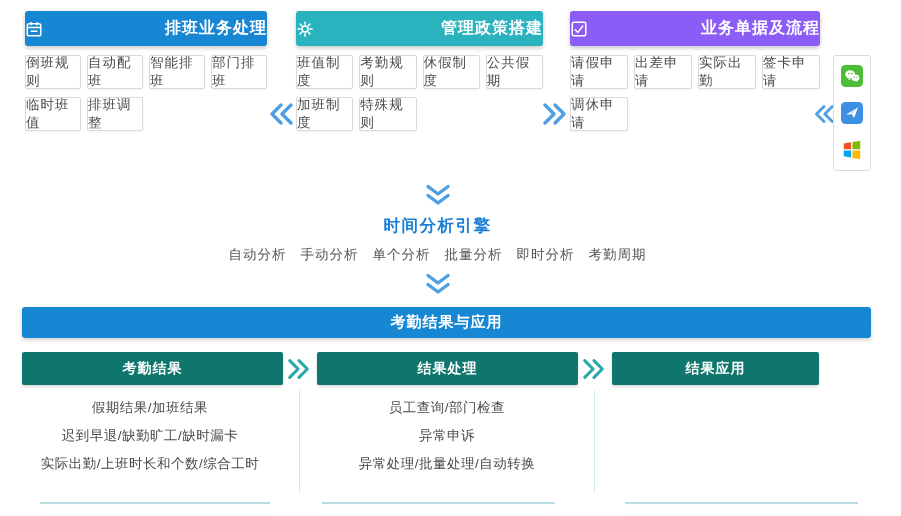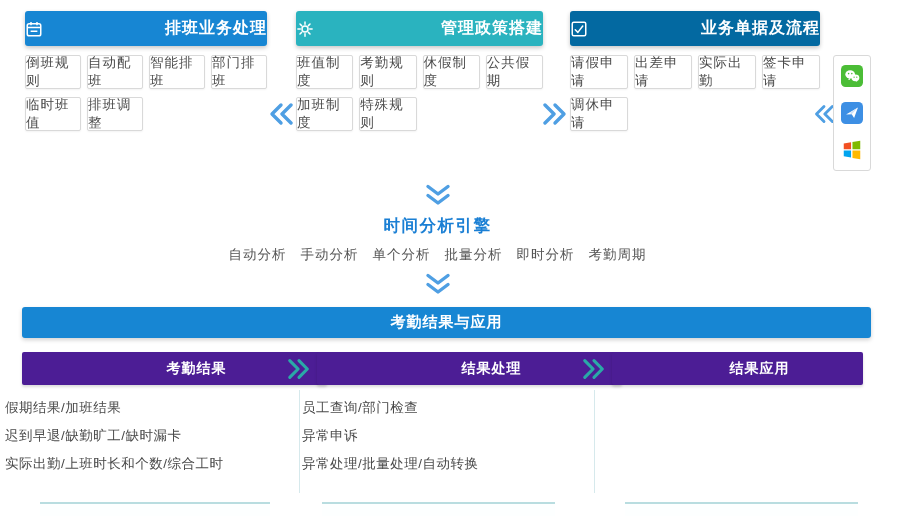--- a/index.html
+++ b/index.html
@@ -12,21 +12,21 @@
   #sec1{left:25px;width:242px;}
   #sec2{left:296px;width:247px;}
   #sec3{left:570px;width:250px;}
   .sec-header{
     height:35px;border-radius:3px;display:flex;align-items:center;justify-content:space-between;
     gap:9px;color:#fff;font-weight:bold;font-size:16px;letter-spacing:1px;
     box-shadow:0 2px 4px rgba(0,0,0,.22);
   }
   .hdr-blue{background:#1786d3;}
   .hdr-teal{background:#2ab3bf;}
-  .hdr-orange{background:#0369a1;}
+  .hdr-orange{background:#8b5cf6;}
   .hicon{display:flex;align-items:center;}
   .sec-grid{margin-top:9px;display:grid;grid-template-columns:1fr 1fr 1fr 1fr;gap:8px 6px;}
   .box{
     height:32px;border:1px solid #d9d9d9;border-radius:2px;background:#fff;
     display:flex;align-items:center;justify-content:center;
     font-size:13.5px;color:#4a4a4a;letter-spacing:1px;box-shadow:0 1px 2px rgba(0,0,0,.05);
   }
   .h-arrow{position:absolute;top:101px;width:24px;height:26px;}
   .icon-panel{
     position:absolute;left:833px;top:55px;width:38px;height:116px;
@@ -41,29 +41,29 @@
   .engine-title{margin-top:5px;font-size:16.5px;font-weight:bold;color:#1a7fd4;letter-spacing:1.5px;}
   .modes{margin-top:9px;display:flex;justify-content:center;gap:14px;font-size:13.5px;color:#555;letter-spacing:1px;}
   .mid .vchev2{margin-top:9px;}
   
   .banner{
     position:absolute;left:22px;top:307px;width:849px;height:31px;background:#1786d3;border-radius:3px;
     color:#fff;font-weight:bold;font-size:15px;letter-spacing:1px;
     display:flex;align-items:center;justify-content:center;box-shadow:0 2px 4px rgba(0,0,0,.18);
   }
   .rh{
-    position:absolute;top:352px;height:33px;background:#4c1d95;border-radius:2px;
+    position:absolute;top:352px;height:33px;background:#0f766e;border-radius:2px;
     color:#fff;font-weight:bold;font-size:14px;letter-spacing:1px;
-    display:flex;align-items:center;justify-content:center;box-shadow:0 2px 3px rgba(0,0,0,.15);padding-left:44px;
+    display:flex;align-items:center;justify-content:center;box-shadow:0 2px 3px rgba(0,0,0,.15);
   }
   #rh1{left:22px;width:261px;}
   #rh2{left:317px;width:261px;}
   #rh3{left:612px;width:207px;}
   .t-arrow{position:absolute;top:357px;width:24px;height:24px;}
-  .rcol{position:absolute;top:394px;font-size:13.5px;color:#4a4a4a;letter-spacing:.5px;}
+  .rcol{position:absolute;top:394px;text-align:center;font-size:13.5px;color:#4a4a4a;letter-spacing:.5px;}
   .rcol div{height:28px;line-height:28px;}
   #rcol1{left:5px;width:290px;}
   #rcol2{left:302px;width:290px;}
   #rcol3{left:598px;width:295px;}
   .vdiv{position:absolute;top:390px;width:1px;height:103px;background:#d6e9ec;}
   .cut{position:absolute;top:502px;height:16px;border-top:2px solid #b9dde0;background:#fdffff;}
 </style>
 </head>
 <body>
 

